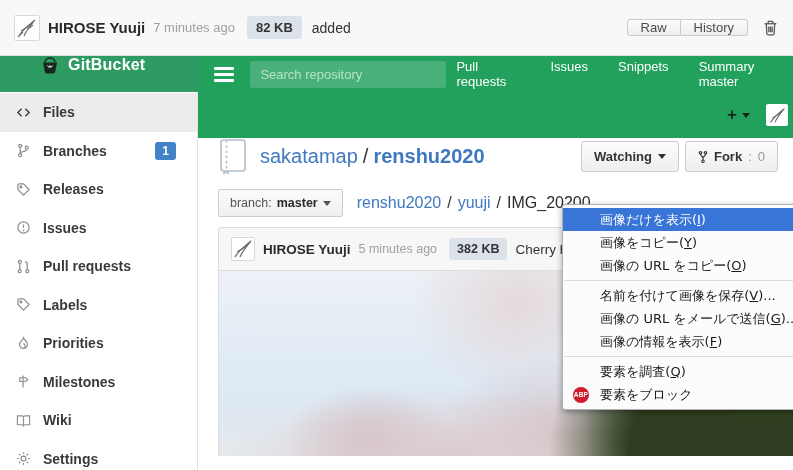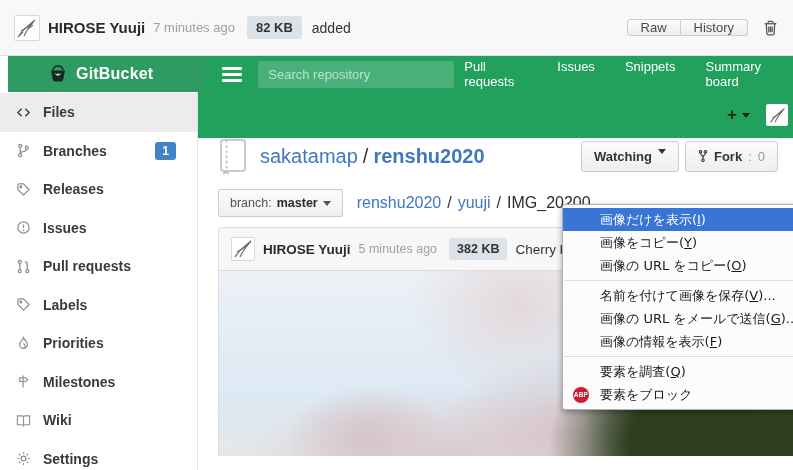--- a/index.html
+++ b/index.html
@@ -22,22 +22,22 @@
   .topbar .right { display:flex; align-items:center; gap:14px; }
   .btn-group { display:flex; }
   .btn { background:linear-gradient(#fcfcfc,#eee); border:1px solid #ccc; color:#4a4a4a;
          font-size:13px; padding:0 13px; cursor:pointer; font-family:inherit; }
   .btn-group .btn:first-child { border-radius:3px 0 0 3px; }
   .btn-group .btn:last-child { border-radius:0 3px 3px 0; border-left:none; }
   .icon-btn { background:none; border:none; cursor:pointer; padding:0; display:flex; }
 
   
   .greenbar { height:36px; display:flex; }
-  .logo-block { width:198px; background:#2e9b62; display:flex; align-items:center; gap:8px;
-                padding:0 0 0 40px; flex:0 0 auto;margin-left:8px; }
+  .logo-block { width:198px; background:#2e9b62; display:flex; gap:8px;
+                padding:0 0 0 40px; flex:0 0 auto; }
   .logo-text { color:#fff; font-size:16px; font-weight:bold; letter-spacing:.2px; }
   .nav-rest { flex:1; background:#21a15c; display:flex; align-items:center; padding:0 10px 0 14px; }
   .hamburger { width:22px; display:flex; flex-direction:column; gap:3px; margin:0 16px 0 2px; cursor:pointer; }
   .hamburger span { height:3px; background:#fff; border-radius:1px; }
   .search-input { width:196px; height:27px; background:#49b07a; border:none; border-radius:3px;
                   padding:0 10px; font-size:13px; color:#eafbf1; font-family:inherit; }
   .search-input::placeholder { color:#b9e2cb; }
   .top-nav { display:flex; gap:30px; margin-left:10px; }
   .top-nav a { color:#fff; font-size:13px; text-decoration:none; cursor:pointer; }
 
@@ -68,21 +68,21 @@
   .content { flex:1; background:#fff; padding:0 15px 0 20px; min-width:0; }
   .repo-row { display:flex; align-items:center; }
   .repo-icon { margin-right:12px; display:flex; }
   .repo-title { font-size:20px; color:#4078c0; }
   .repo-title .owner { color:#4078c0; text-decoration:none; cursor:pointer; }
   .repo-title .sep { color:#333; margin:0 5px; }
   .repo-title .rname { color:#4078c0; font-weight:bold; text-decoration:none; cursor:pointer; }
   .repo-row .spacer { flex:1; }
   .mini-btn { background:linear-gradient(#fcfcfc,#eee); border:1px solid #ccc; border-radius:3px;
               font-size:13px; font-weight:bold; color:#333; padding:7px 12px; cursor:pointer;
-              display:inline-flex; gap:6px; font-family:inherit; }
+              display:inline-flex; align-items:center; gap:6px; font-family:inherit; }
   .mini-btn + .mini-btn { margin-left:6px; }
   .fork-count { color:#999; font-weight:normal; }
 
   .file-nav-row { display:flex; align-items:center; margin-top:14px; }
   .branch-btn { background:linear-gradient(#fbfbfb,#efefef); border:1px solid #ccc; border-radius:2px;
                 font-size:12.5px; color:#555; padding:6px 11px; cursor:pointer;
                 display:inline-flex; align-items:center; gap:5px; font-family:inherit; }
   .branch-btn b { color:#2b2b2b; }
   .crumbs { font-size:16px; margin-left:14px; white-space:nowrap; overflow:hidden; }
   .crumbs a { color:#4078c0; text-decoration:none; cursor:pointer; }
@@ -174,21 +174,21 @@
       <div class="hamburger">
           <span></span>
           <span></span>
           <span></span>
         </div>
       <input class="search-input" type="text" placeholder="Search repository" style="">
       <nav class="top-nav">
         <a>Pull requests</a>
         <a>Issues</a>
         <a>Snippets</a>
-        <a>Summary board</a>
+        <a>Summary master</a>
       </nav>
     </div>
   </div>
 
   <div class="lower">
 
     <aside class="sidebar">
       <div class="side-item active">
         <span class="sicon" style="color:#444">
           <svg viewBox="0 0 16 16" fill="none" stroke="currentColor" stroke-width="1.6">

